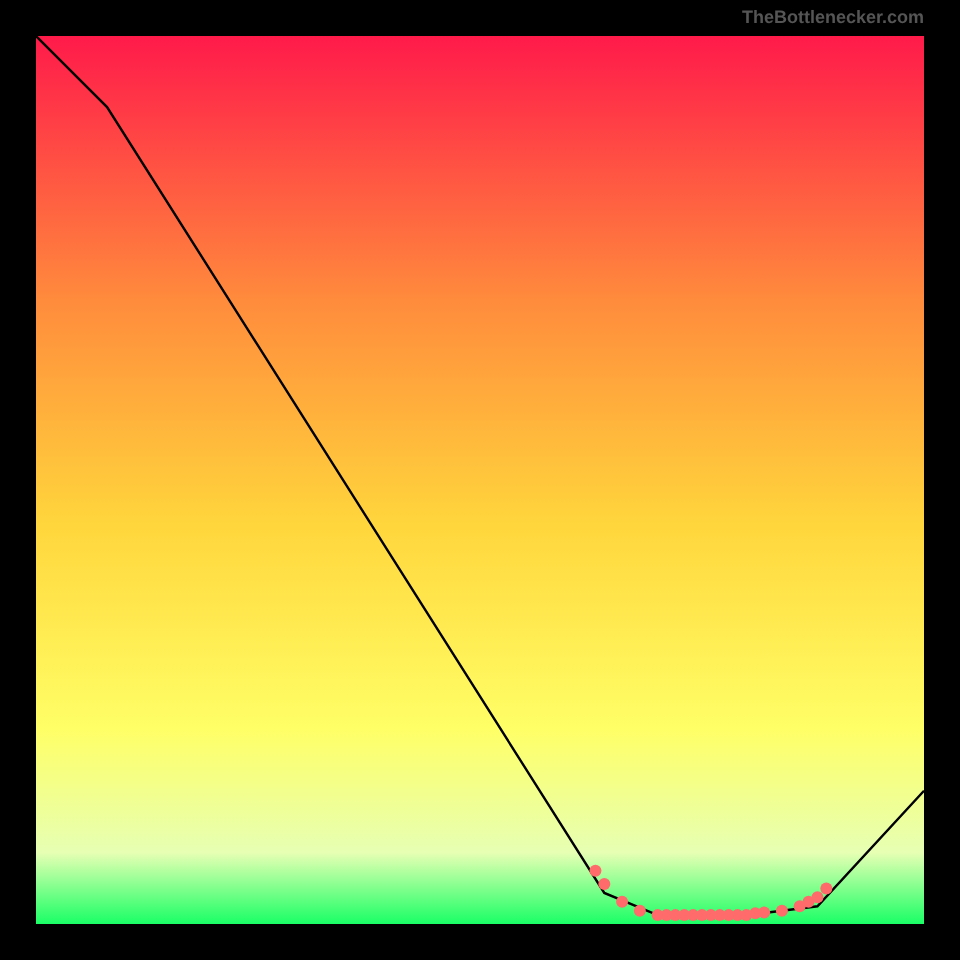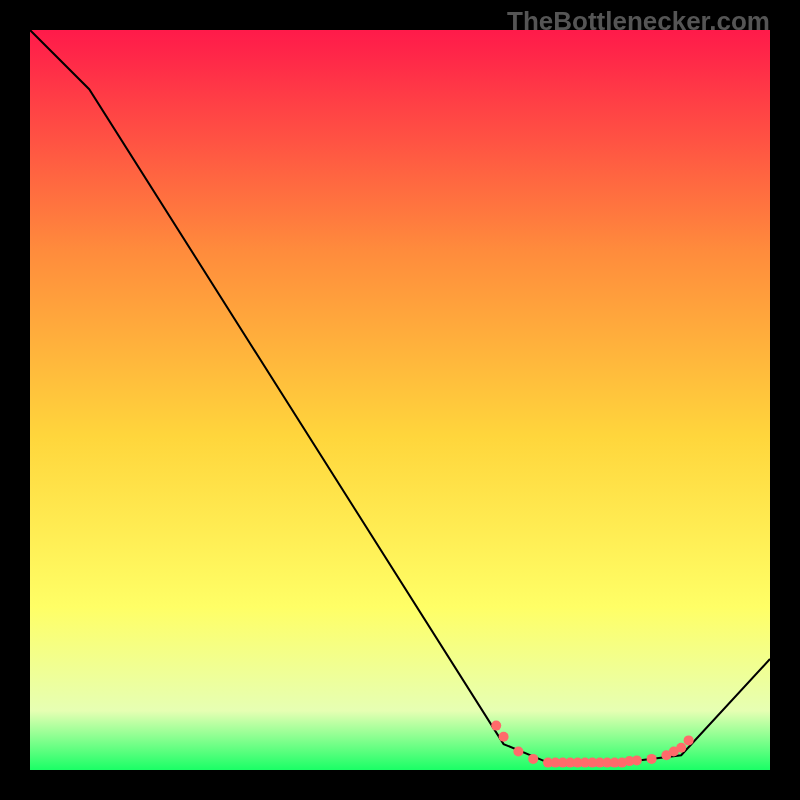--- a/index.html
+++ b/index.html
@@ -16,21 +16,21 @@
     left: 30px;
     top: 30px;
     width: 740px;
     height: 740px;
   }
   .watermark {
     position: absolute;
     top: 6px;
     right: 30px;
     color: #555;
-    font-size: 26px;
+    font-size: 15px;
     font-weight: bold;
     z-index: 10;
   }
   svg {
     display: block;
   }
 </style>
 </head>
 <body>
 

